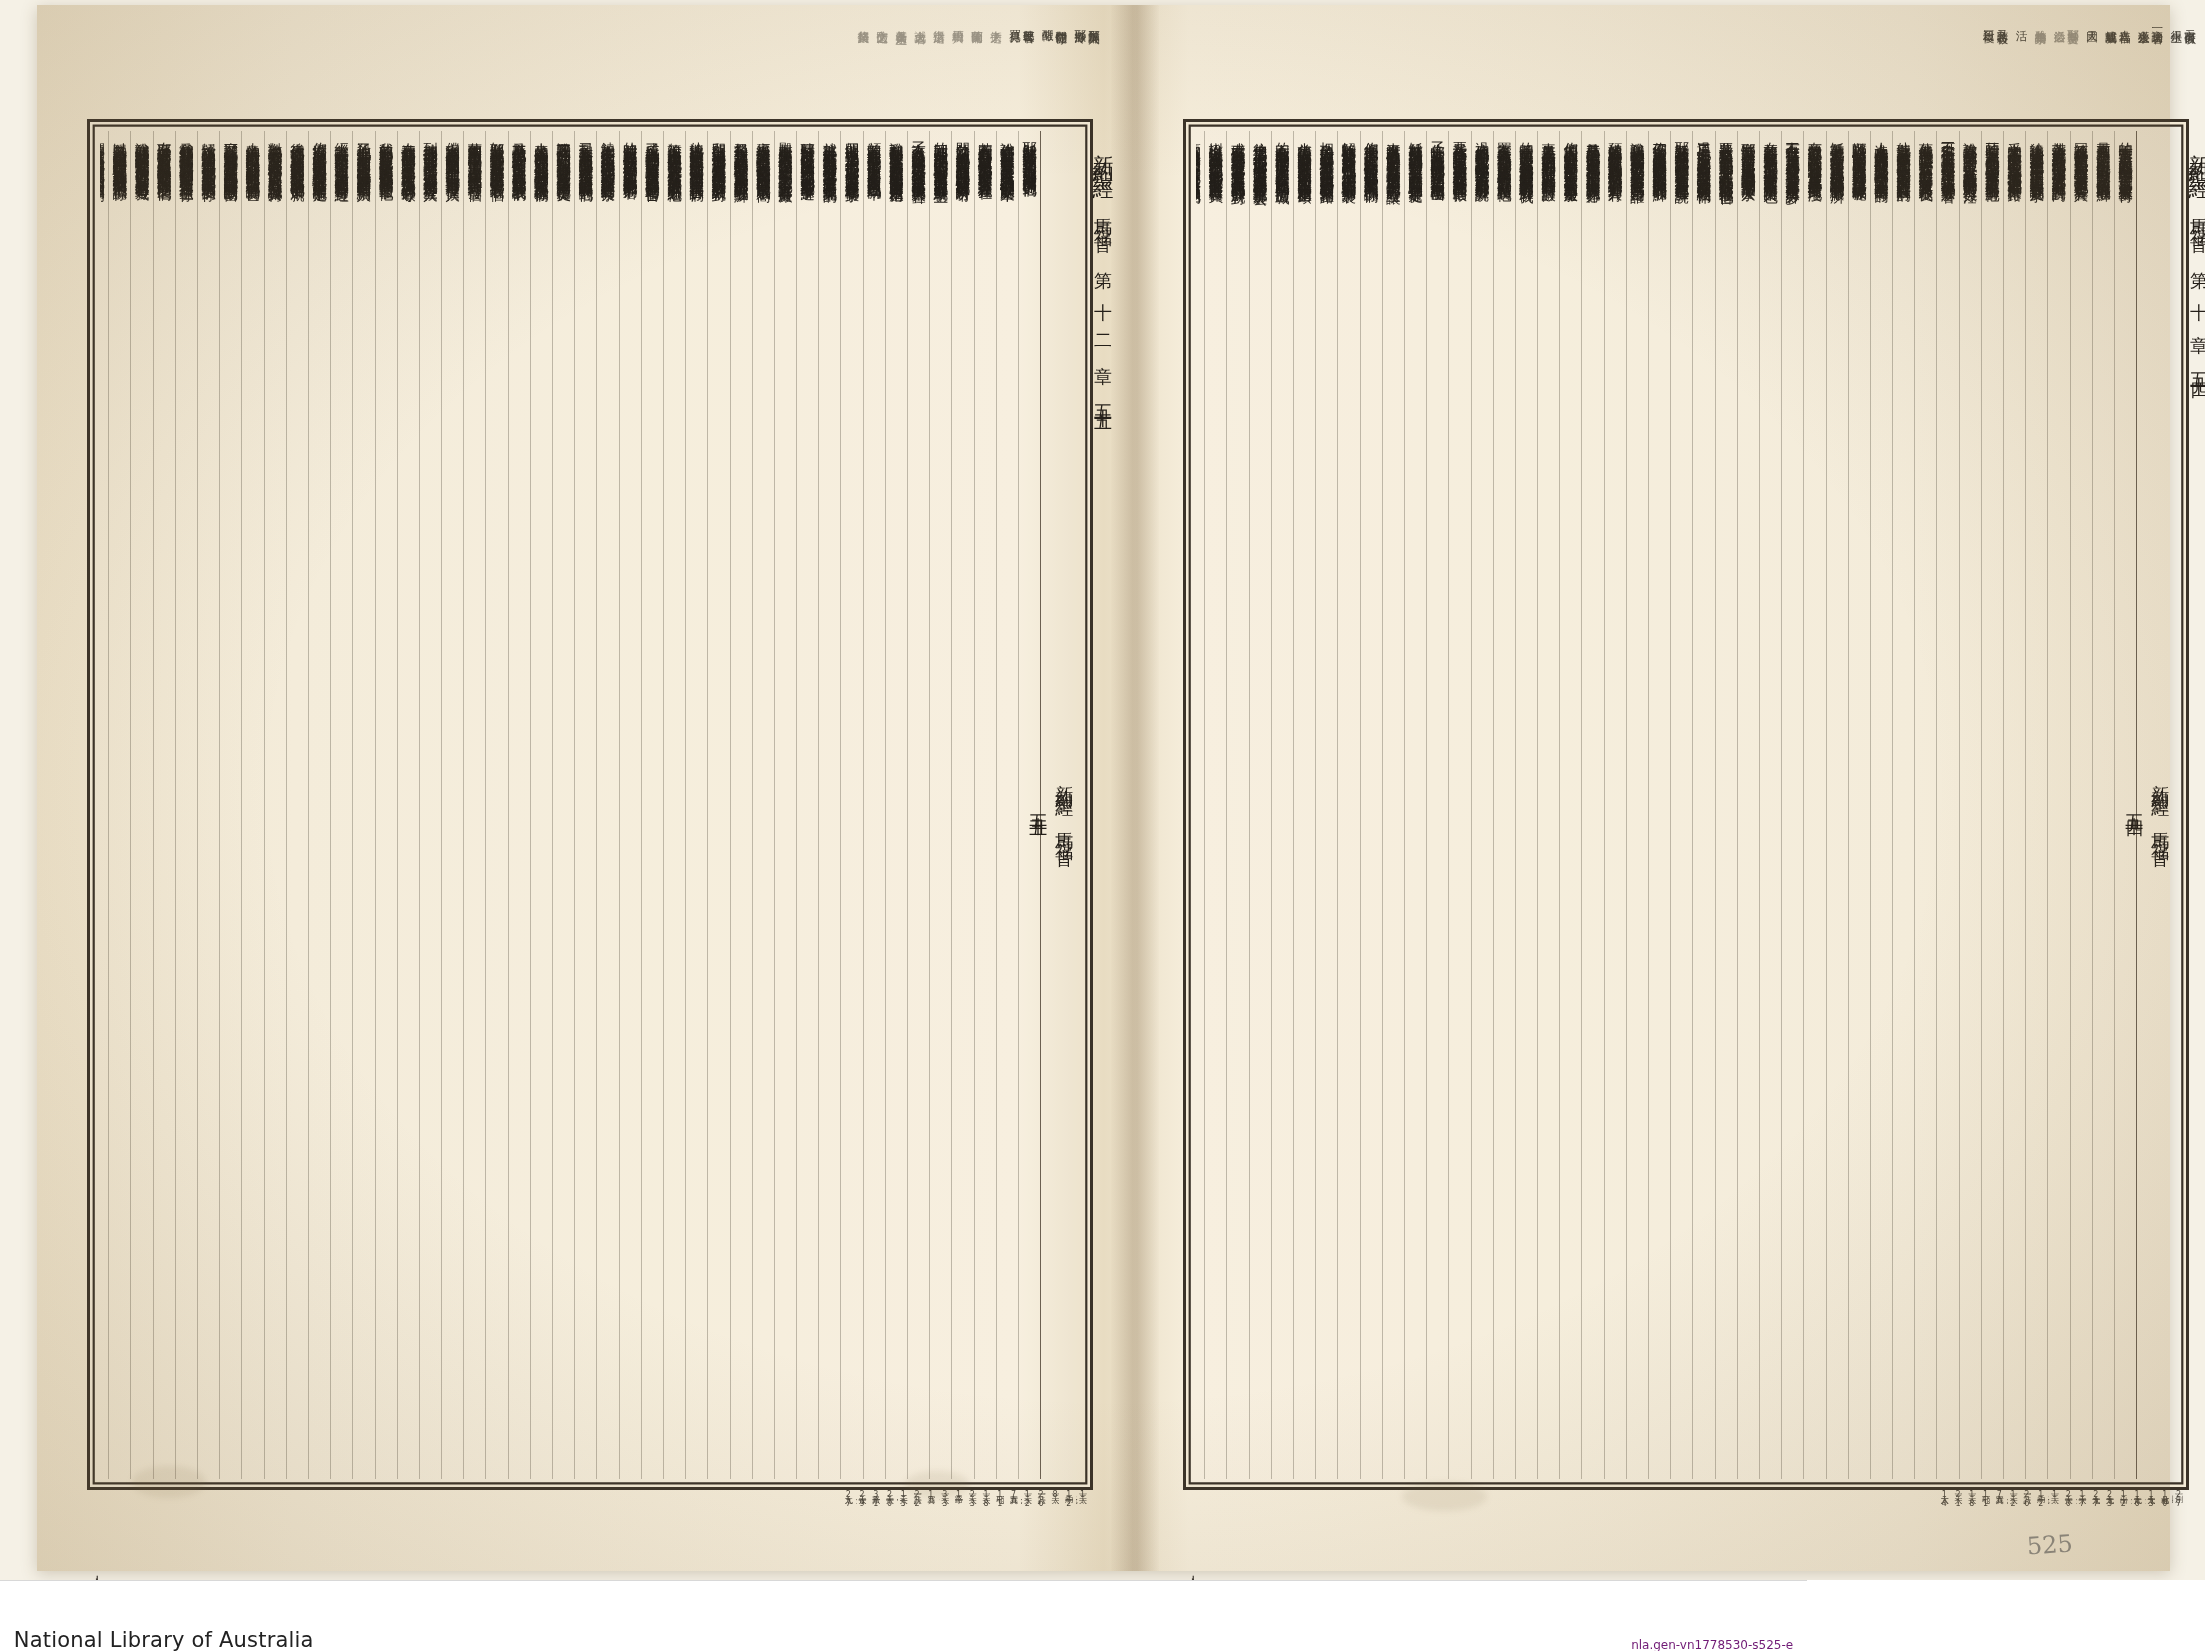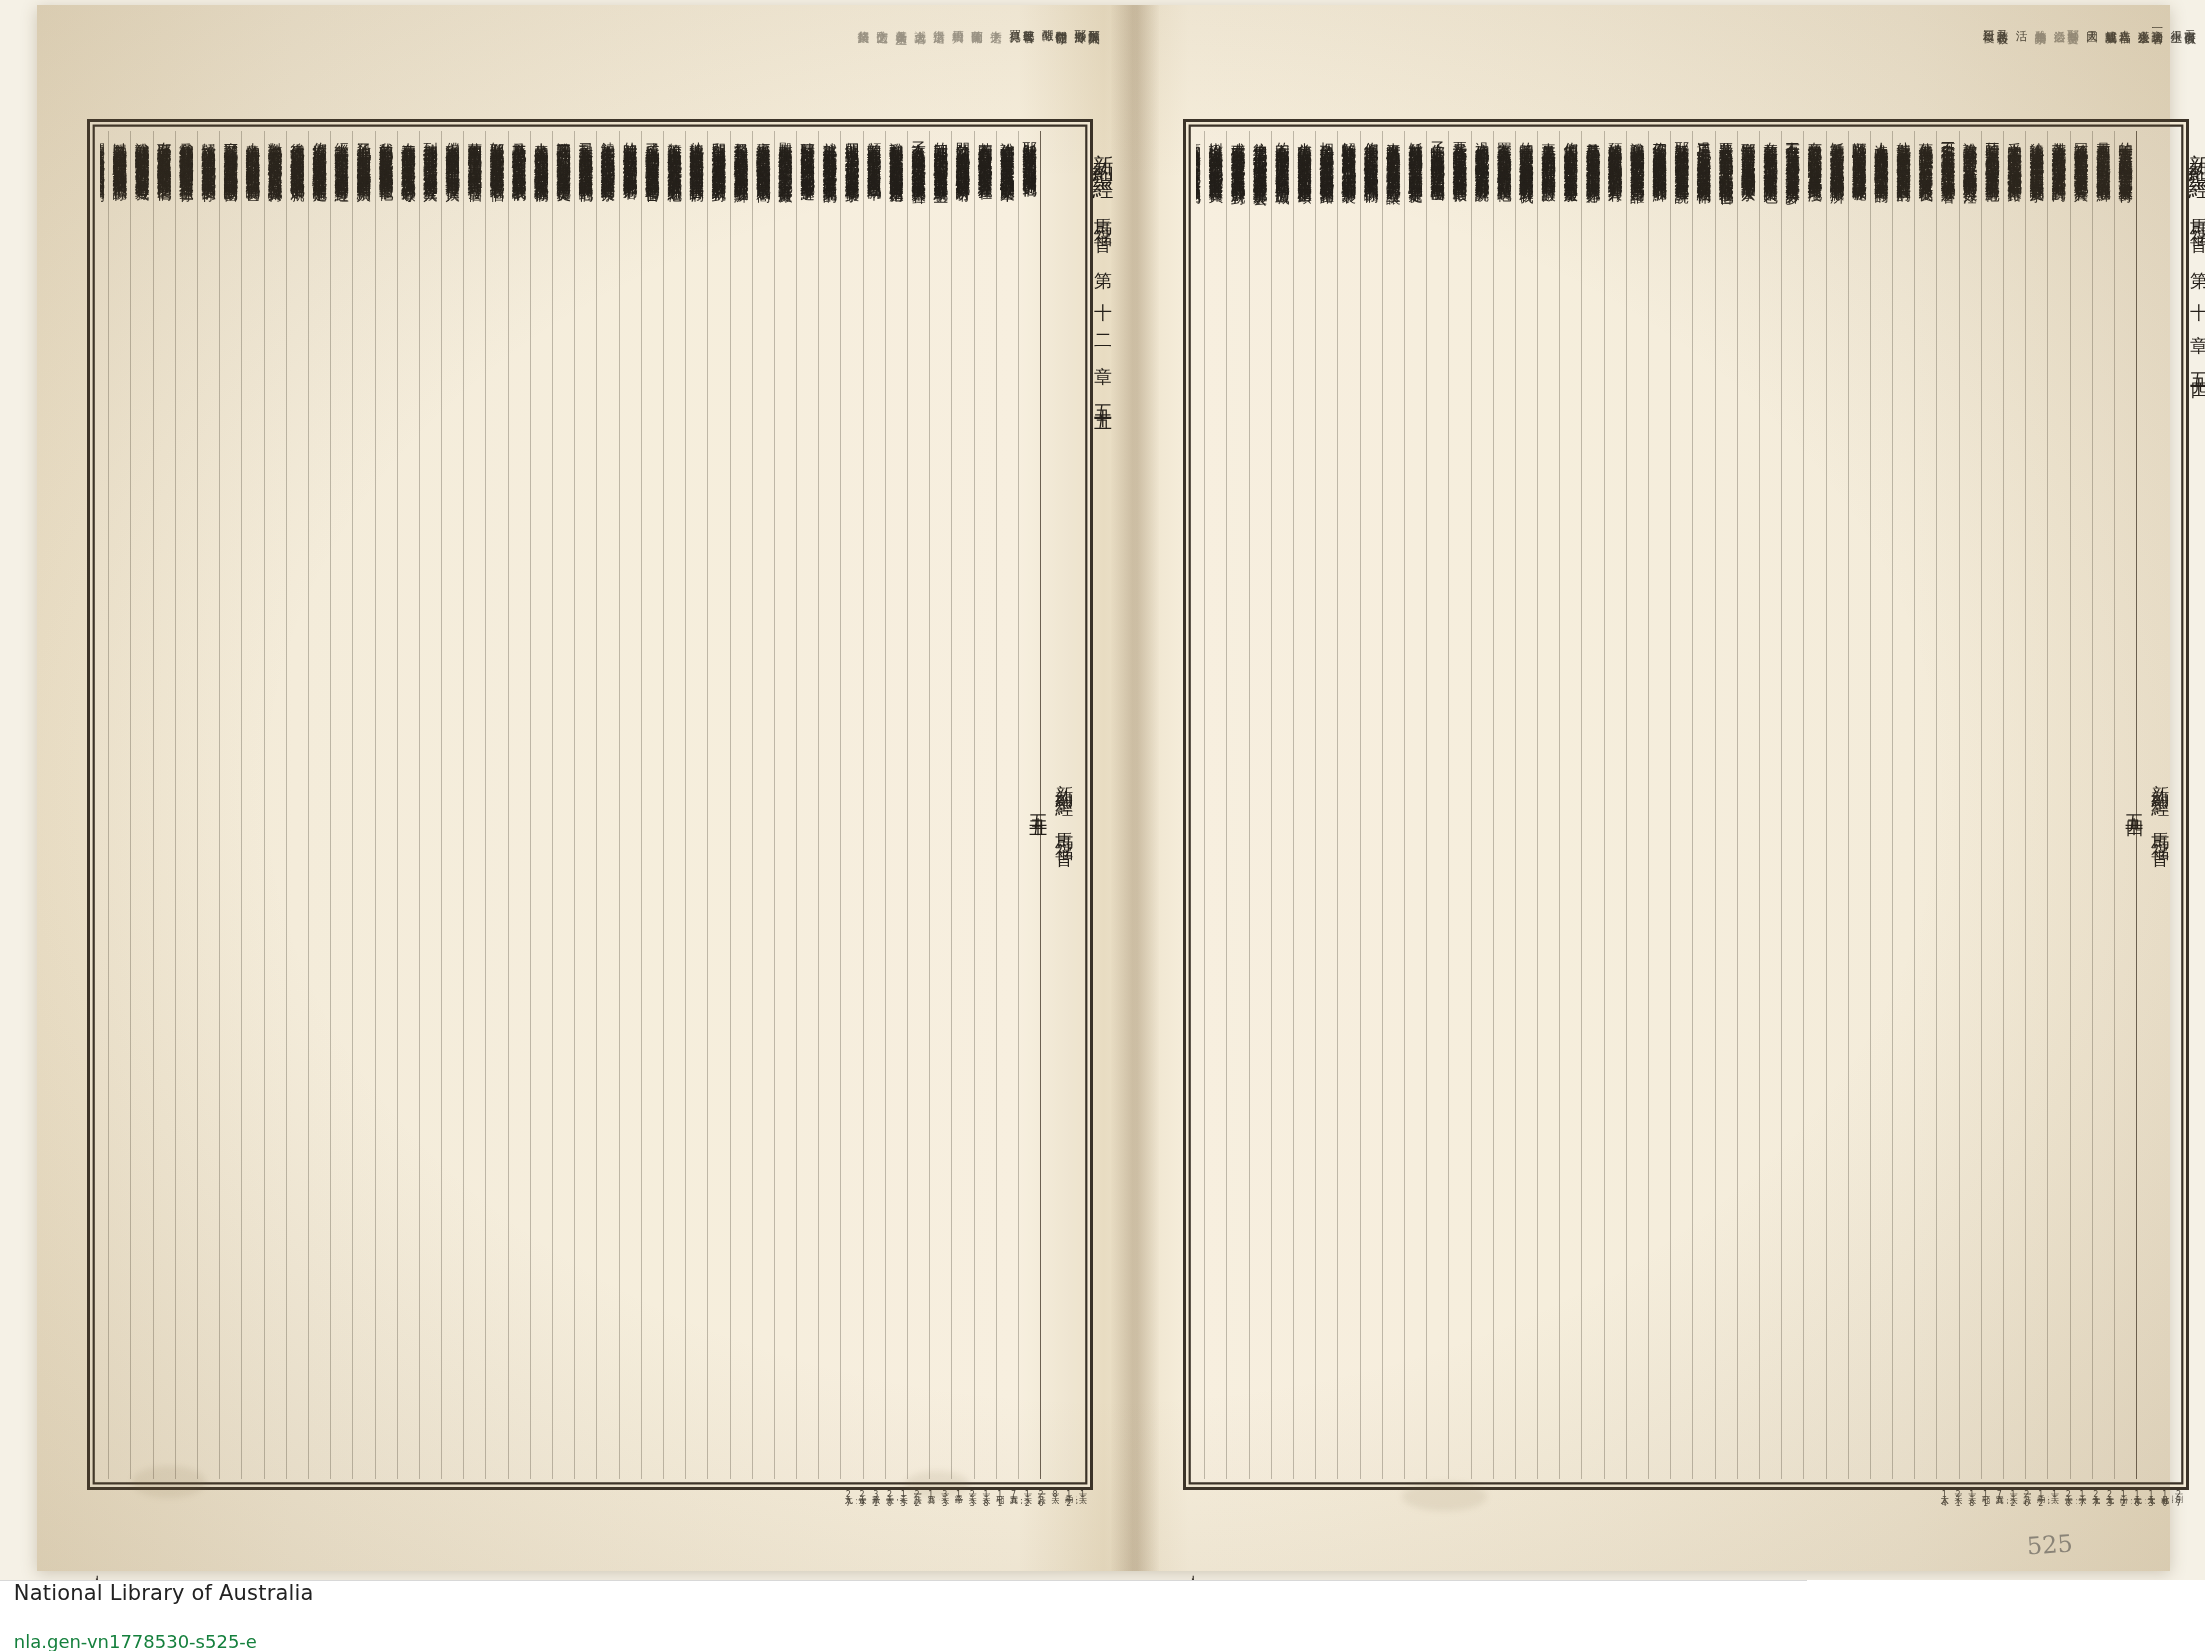--- a/index.html
+++ b/index.html
@@ -239,34 +239,33 @@
   
   #creditbar {
     position: absolute;
     left: 0;
     top: 1580px;
     width: 1807px;
     height: 72px;
     background: #ffffff;
     border-top: 0.5px solid #d8d8d8;
     display: flex;
-    align-items: flex-start;
+    align-items: flex-end;
     justify-content: space-between;
     padding: 0 13.8px;
     box-sizing: border-box;
-    flex-direction: column;
   }
   #creditbar .lib {
     font-size: 21px;
     color: #222222;
     letter-spacing: 0.2px;
   }
   #creditbar .ident {
-    font-size: 18px;
-    color: #15803d;
+    font-size: 12px;
+    color: #701a75;
   }
 </style>
 </head>
 <body>
 
 <div id="page">
 
   <div id="scan">
     <div class="surround"></div>
 

